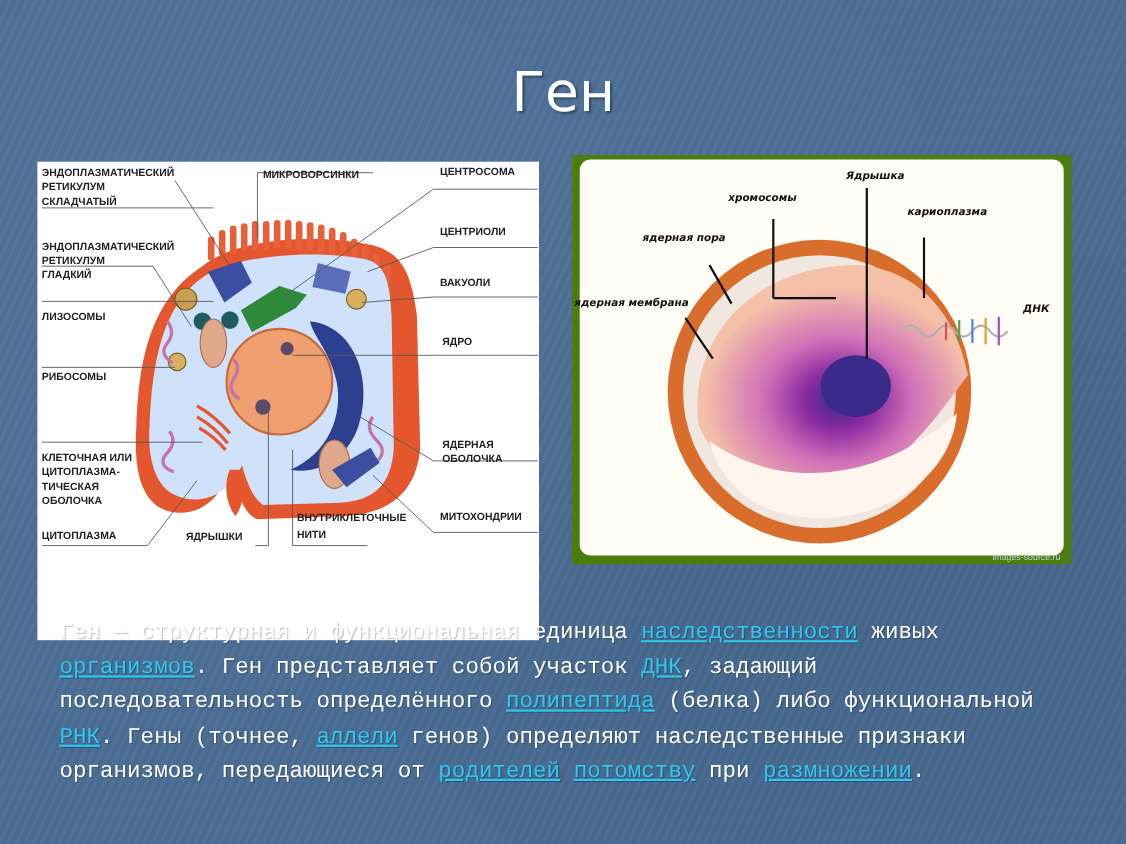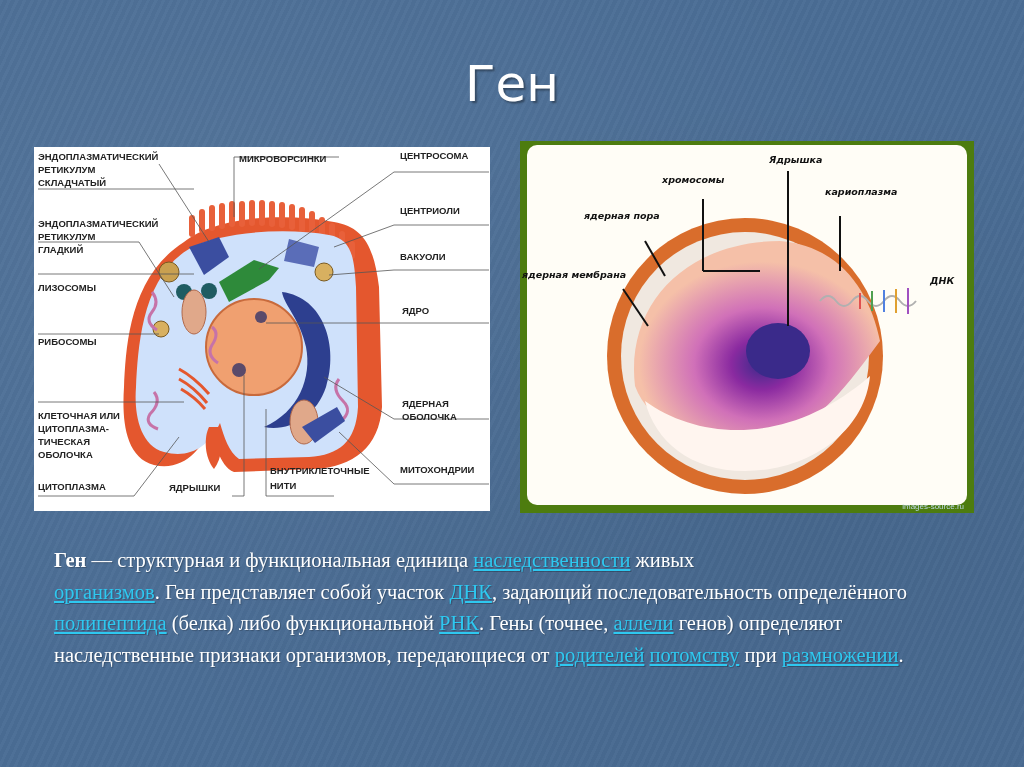--- a/index.html
+++ b/index.html
@@ -13,30 +13,30 @@
     font-family:"Liberation Sans", sans-serif;
   }
   .slide-title {
     position:absolute; left:0; top:55px; width:1024px; text-align:center;
     color:#ffffff; font-size:50px; font-family:"DejaVu Sans", sans-serif;
     text-shadow:2px 2px 2px rgba(0,0,0,0.35);
   }
   .figure {
     position:absolute; overflow:hidden;
   }
-  #cell-figure { left:34px; top:147px; width:456px; height:364px; background:#ffffff; }
+  #cell-figure { left:34px; top:147px; width:456px; height:435px; background:#ffffff; }
   #nucleus-figure { left:520px; top:141px; width:454px; height:372px; background:#4d7c0f; }
   #nucleus-figure .inner { position:absolute; left:7px; top:4px; right:7px; bottom:8px; background:#fffdf6; border-radius:10px; }
   svg { position:absolute; left:0; top:0; }
   .lbl-cell { font-family:"Liberation Sans", sans-serif; font-weight:bold; font-size:9.5px; fill:#222; }
   .lbl-nuc { font-family:"DejaVu Sans", sans-serif; font-style:italic; font-weight:bold; font-size:9.5px; fill:#111; }
   .desc {
-    position:absolute; left:54px; top:545px; width:920px;
+    position:absolute; left:54px; top:560px; width:920px;
     color:#ffffff; font-size:20.5px; line-height:31.5px;
-    font-family:Liberation Serif, serif;
+    font-family:Liberation Mono, monospace;
     text-shadow:1px 1px 1px rgba(0,0,0,0.25);
   }
   .desc .term { font-weight:bold; }
   .desc a { color:#2ec8f0; text-decoration:underline; }
   .watermark { position:absolute; right:10px; bottom:2px; font-size:8px; color:#bcd9e6; font-family:Liberation Sans, sans-serif; }
 </style>
 </head>
 <body>
 
 <div class="slide-title">Ген</div>

